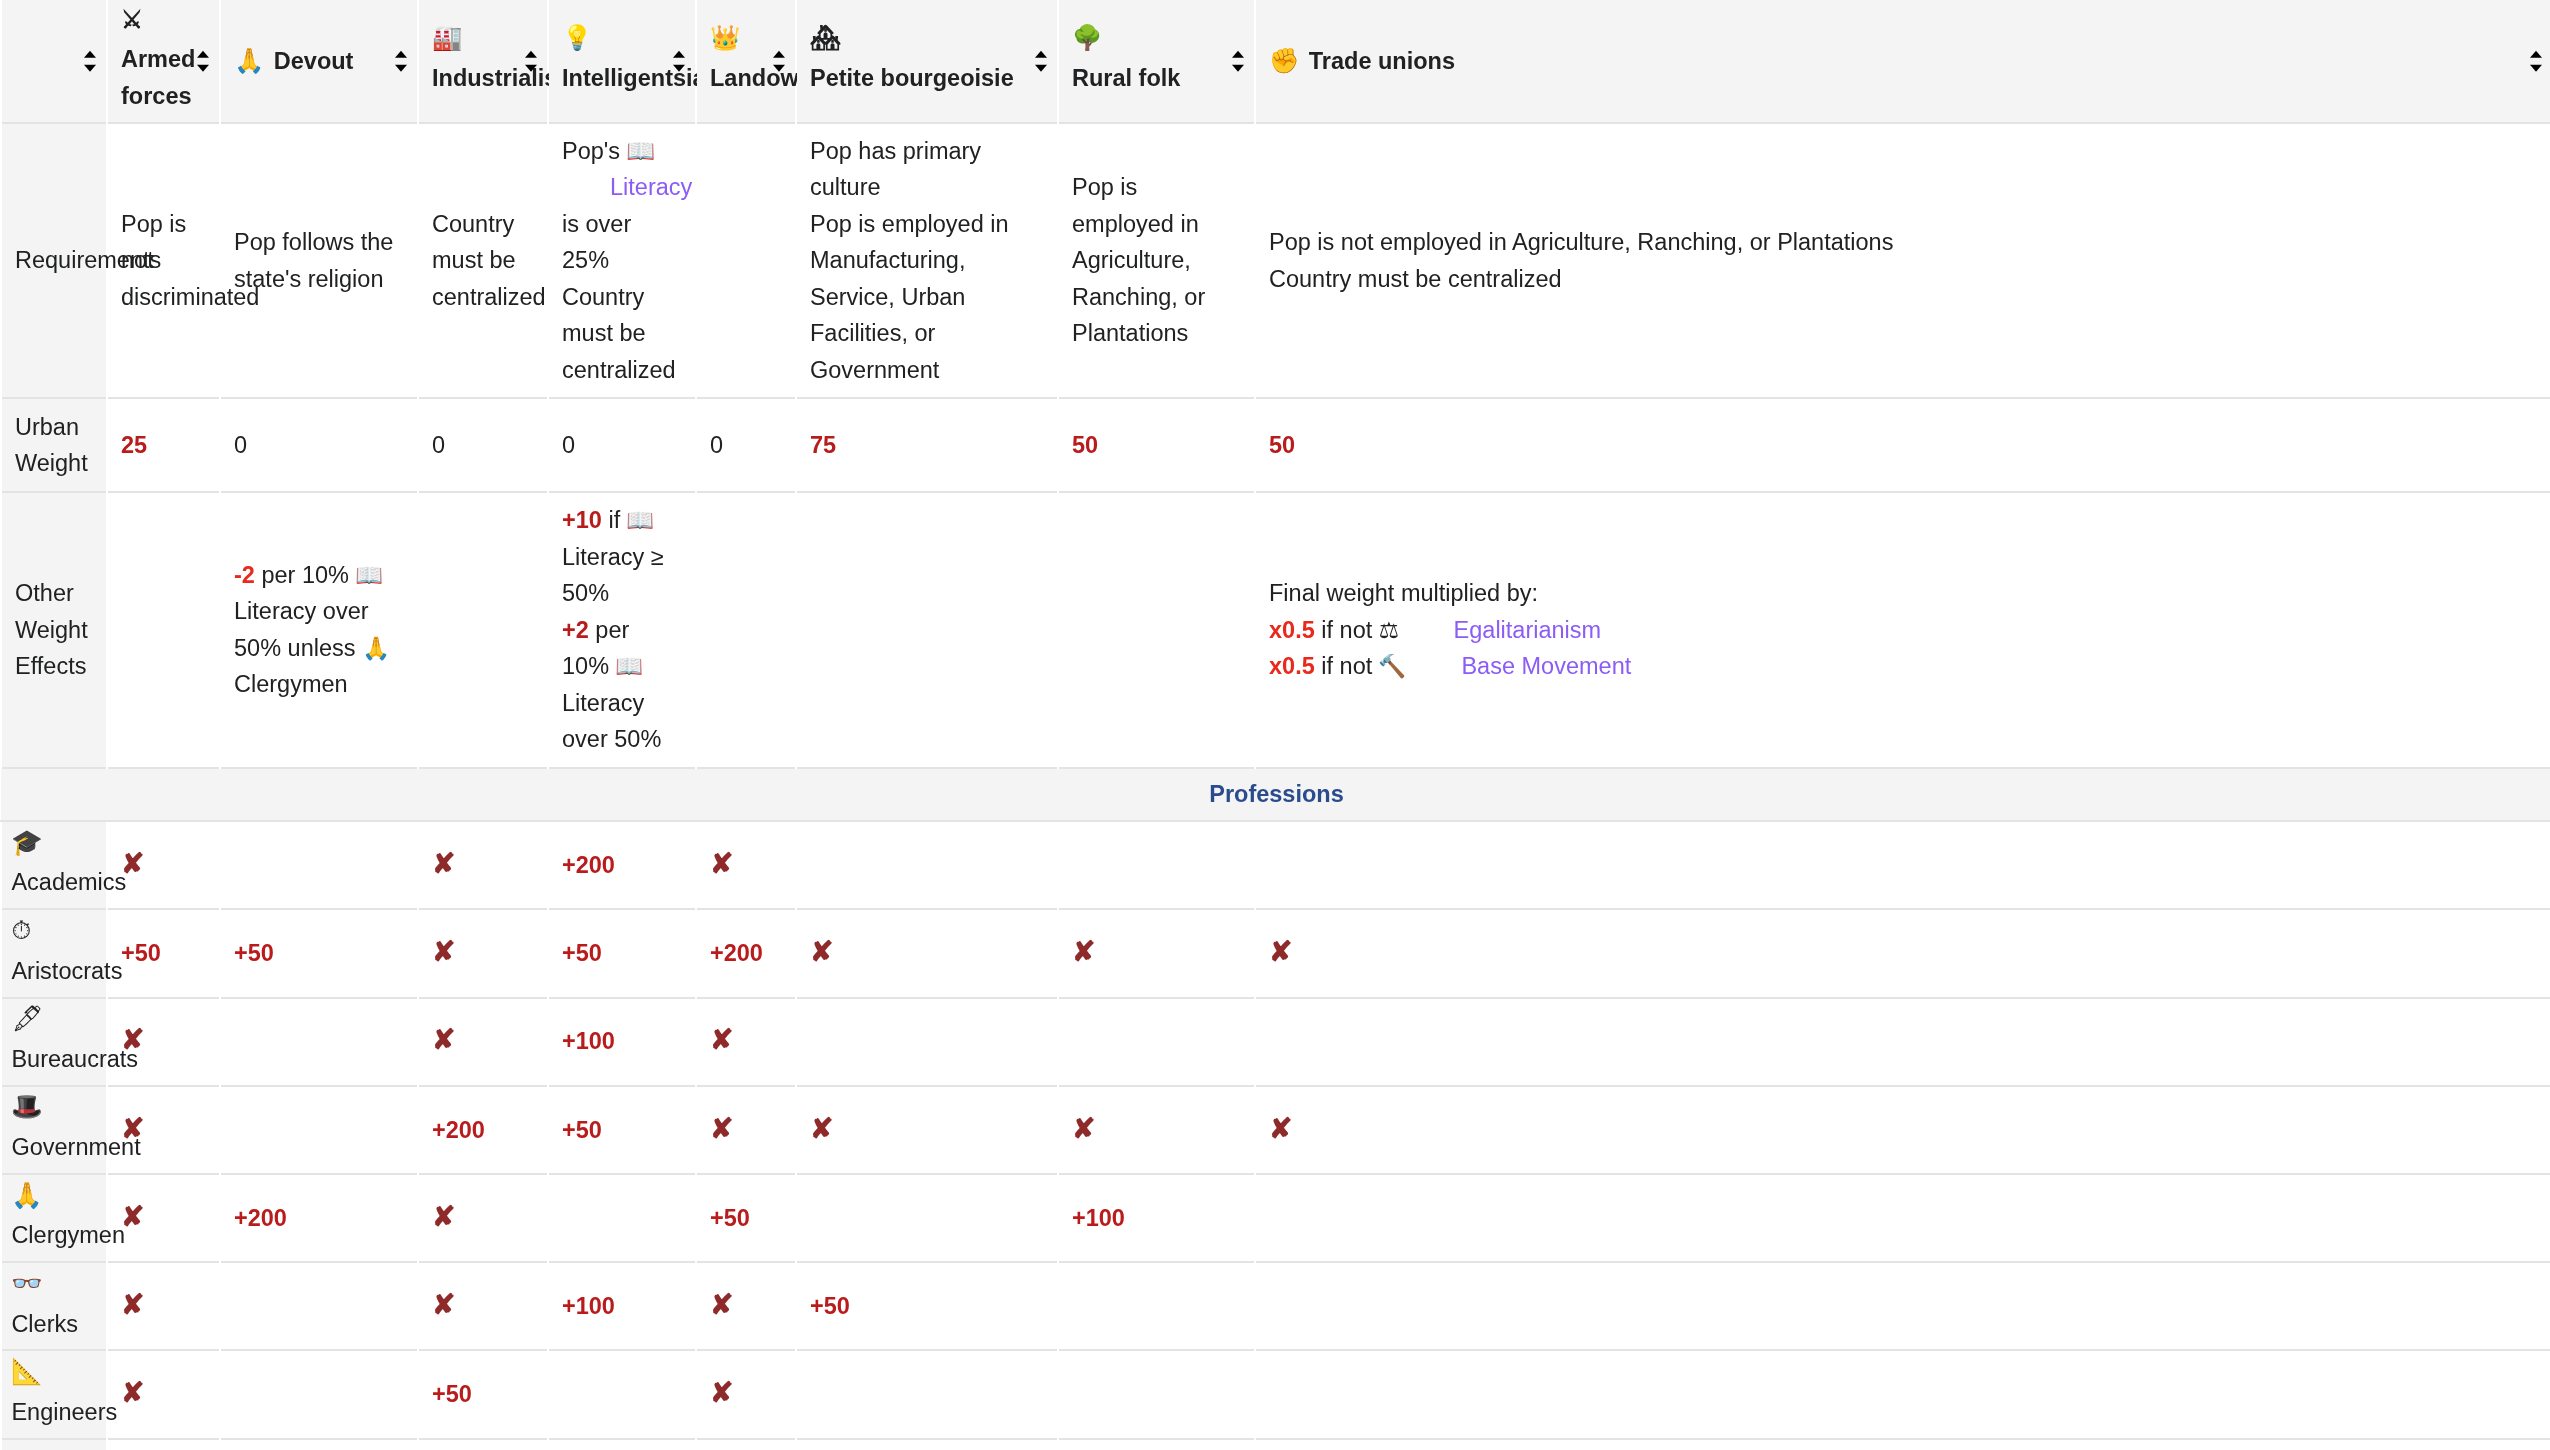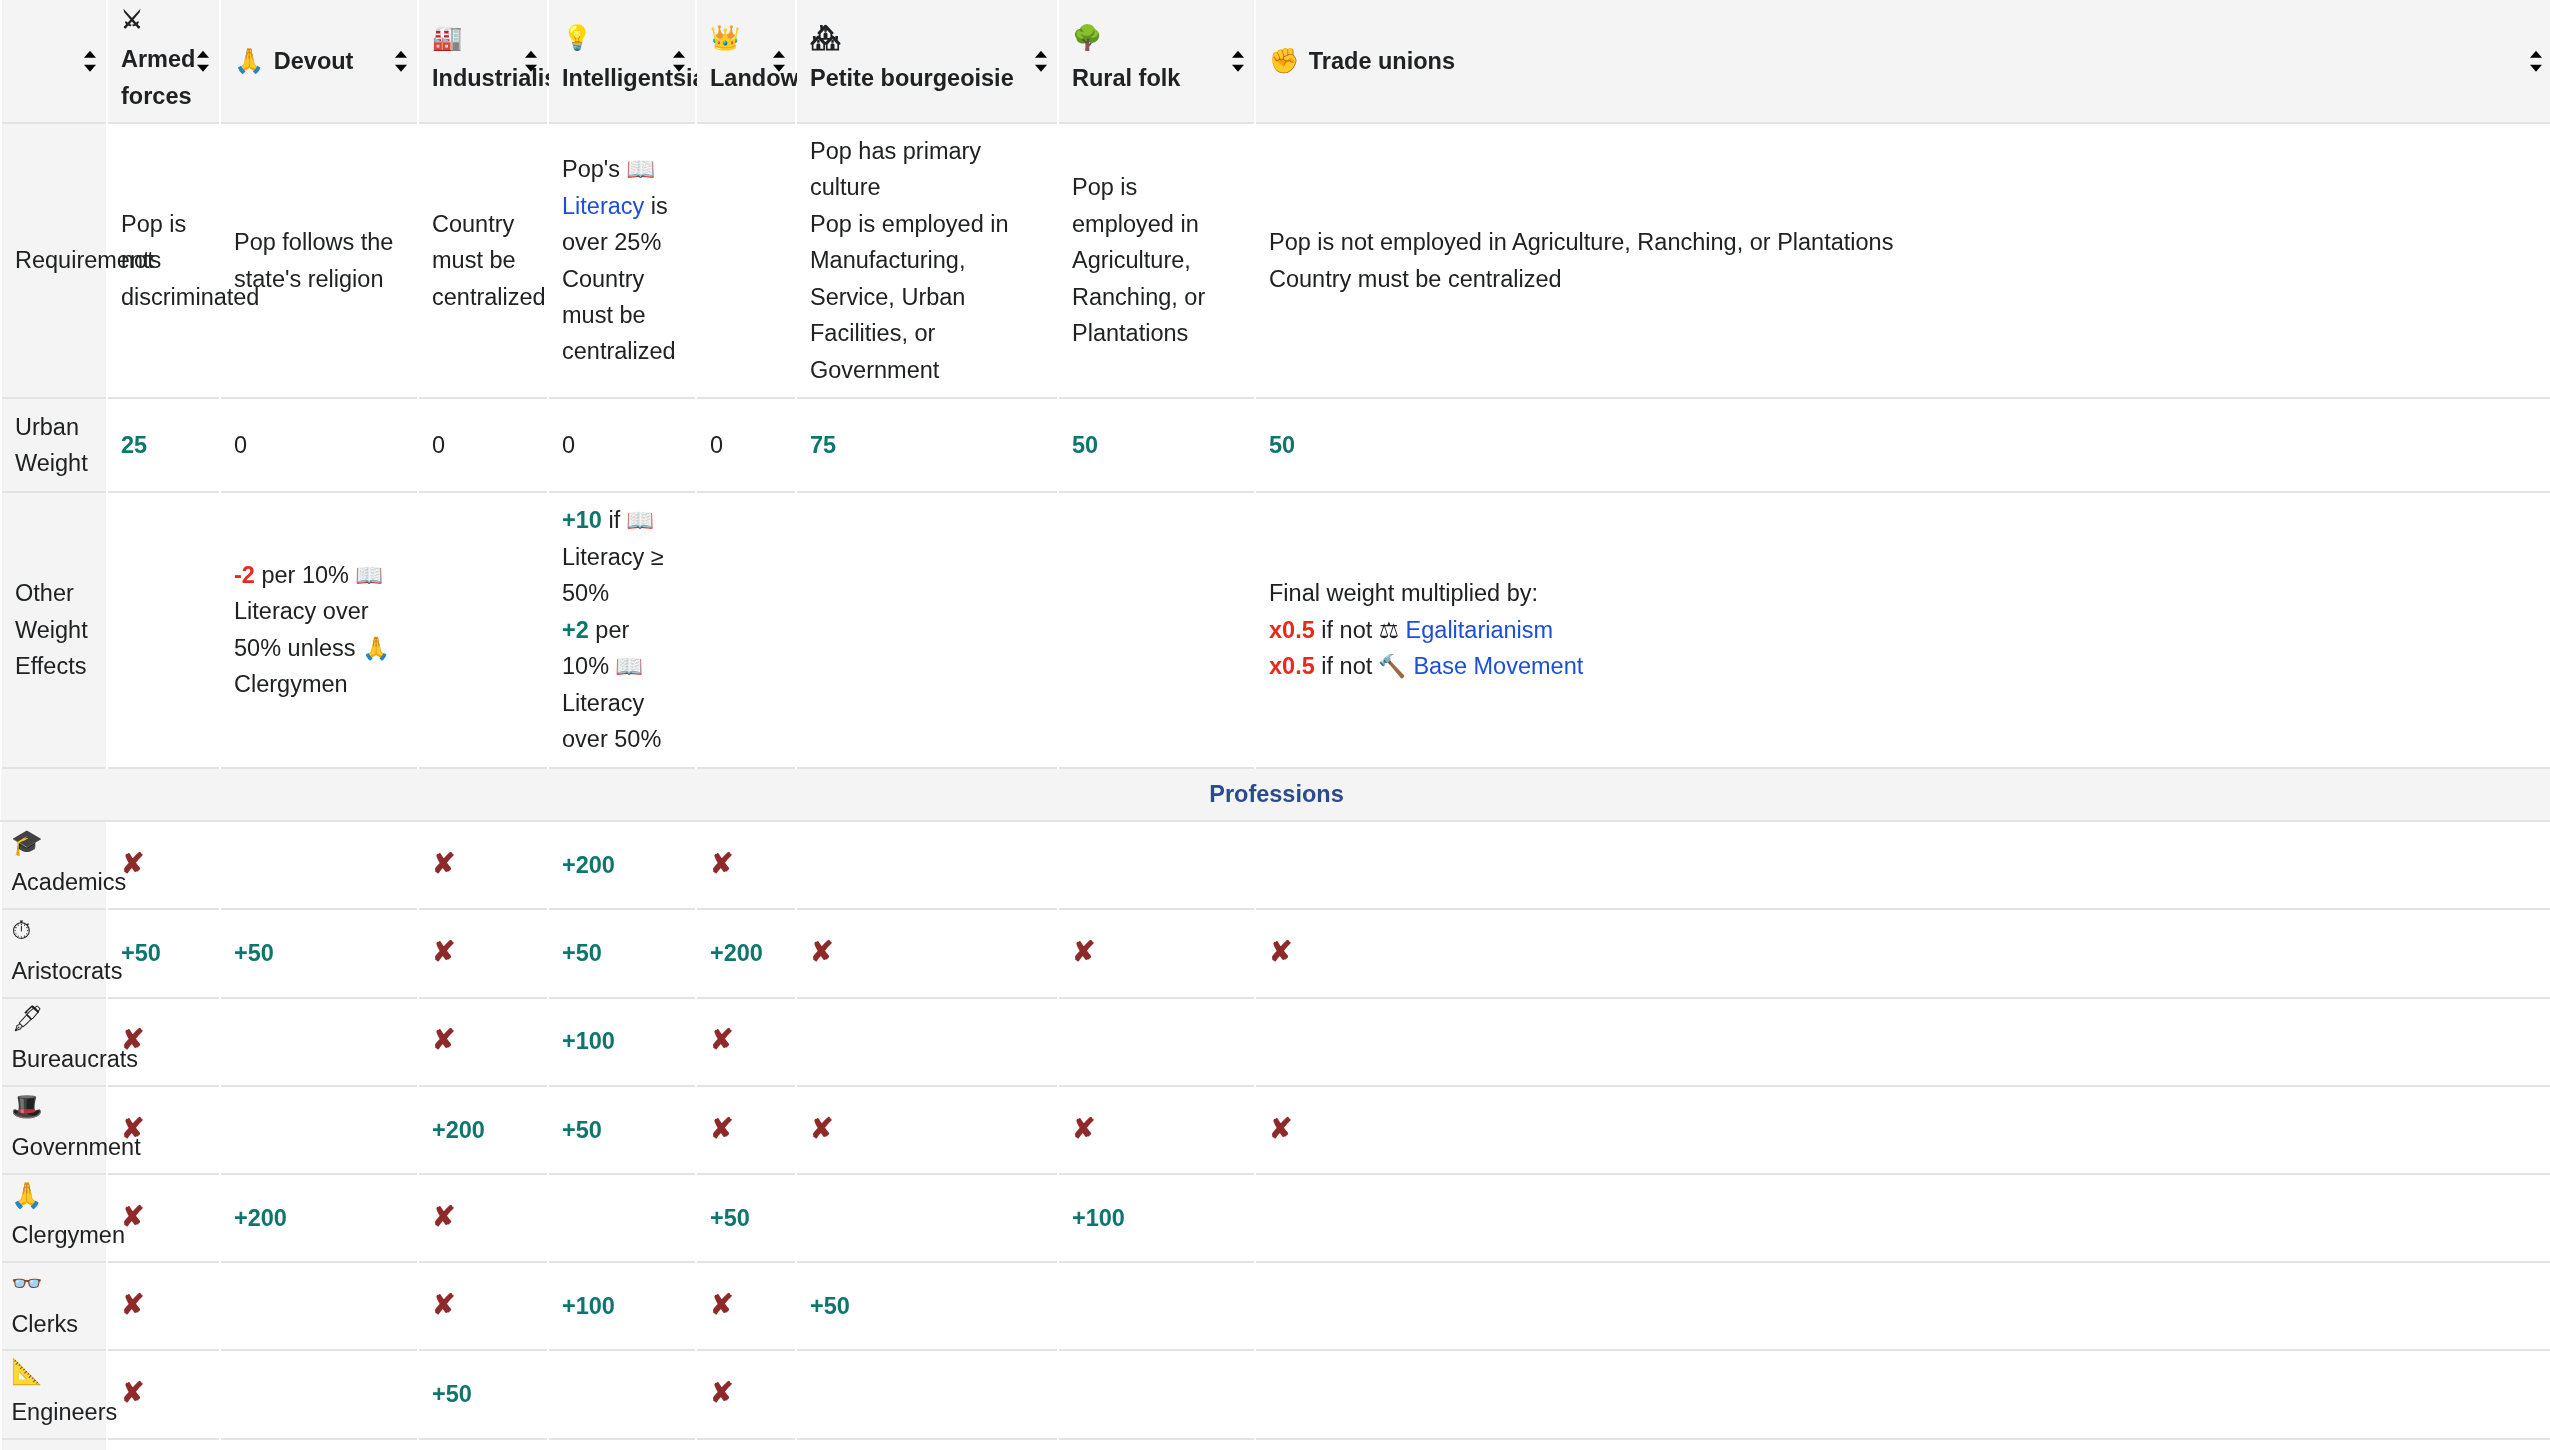--- a/index.html
+++ b/index.html
@@ -87,23 +87,23 @@
   
   td.cell { background: #ffffff; }
 
   .xmark {
     color: #8f2a2a;
     font-size: 28px;
     font-weight: bold;
     line-height: 1;
     display: inline-block;
   }
-  .pos { color: #0f766e; font-weight: bold; }
+  .pos { color: #b91c1c; font-weight: bold; }
   .neg { color: #e8291b; font-weight: bold; }
-  .lnk { color: #1d4ed8; }
+  .lnk { color: #8b5cf6; margin-left: 48px; }
   .bld { font-weight: normal; }
 
   
   tr.section-row td {
     background: #f4f4f4;
     text-align: center;
     color: #2a4b8d;
     font-weight: bold;
     font-size: 23.5px;
     padding: 7.5px 13px;

